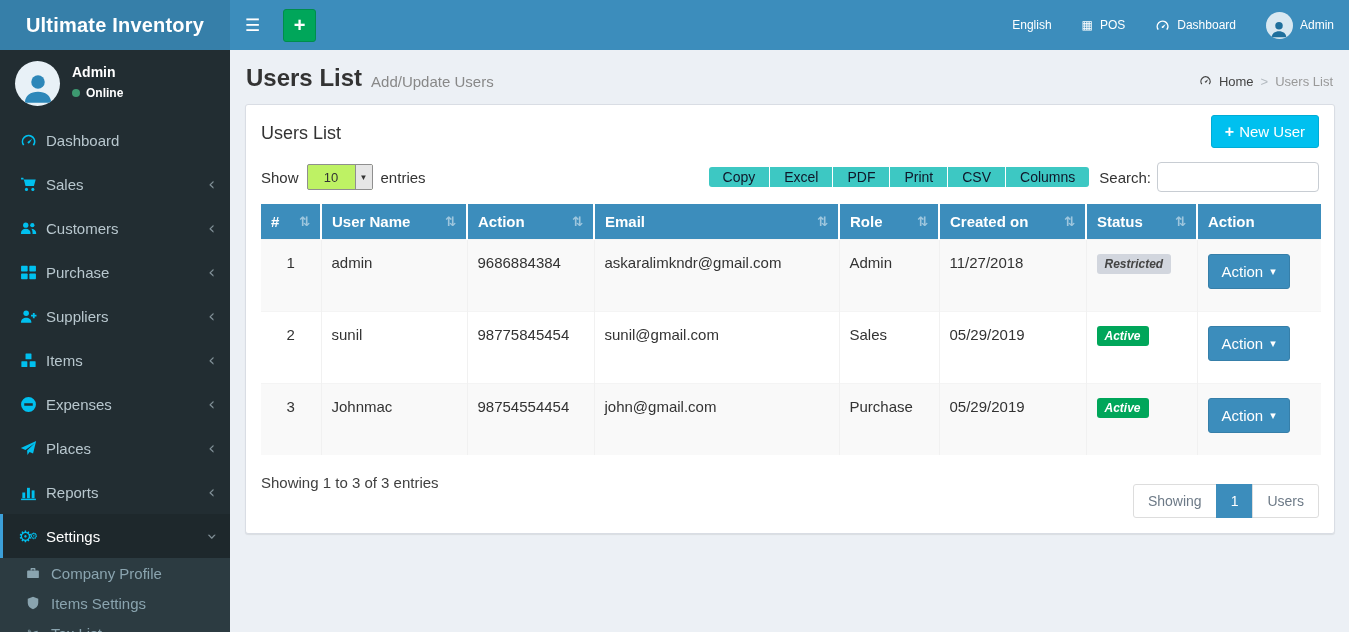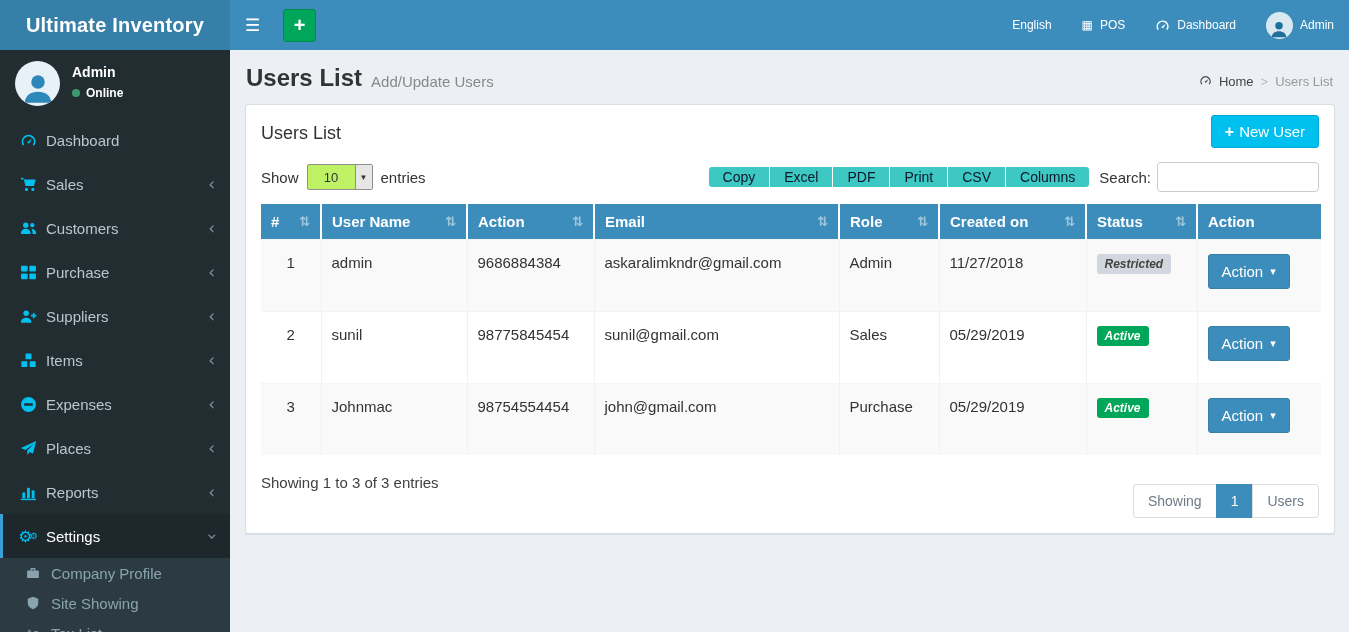--- a/index.html
+++ b/index.html
@@ -303,21 +303,21 @@
               </svg>
             </span>
             <span class="mi-label">Company Profile</span>
           </li>
           <li class="submenu-item">
             <span class="icn">
               <svg viewBox="0 0 16 16">
                 <path d="M8 .9l6 2.1v5c0 3.6-2.8 6-6 7.1C4.8 14 2 11.6 2 8V3z"></path>
               </svg>
             </span>
-            <span class="mi-label">Site Showing</span>
+            <span class="mi-label">Items Settings</span>
           </li>
           <li class="submenu-item">
             <span class="icn">✂</span>
             <span class="mi-label">Tax List</span>
           </li>
         </ul>
       </ul>
   </div>
 
   <div class="content">

